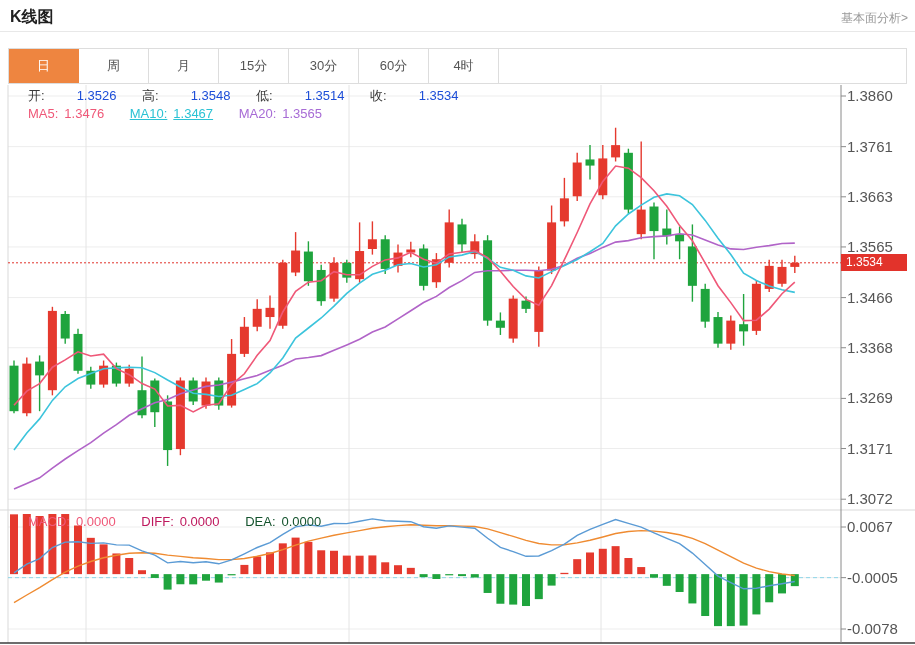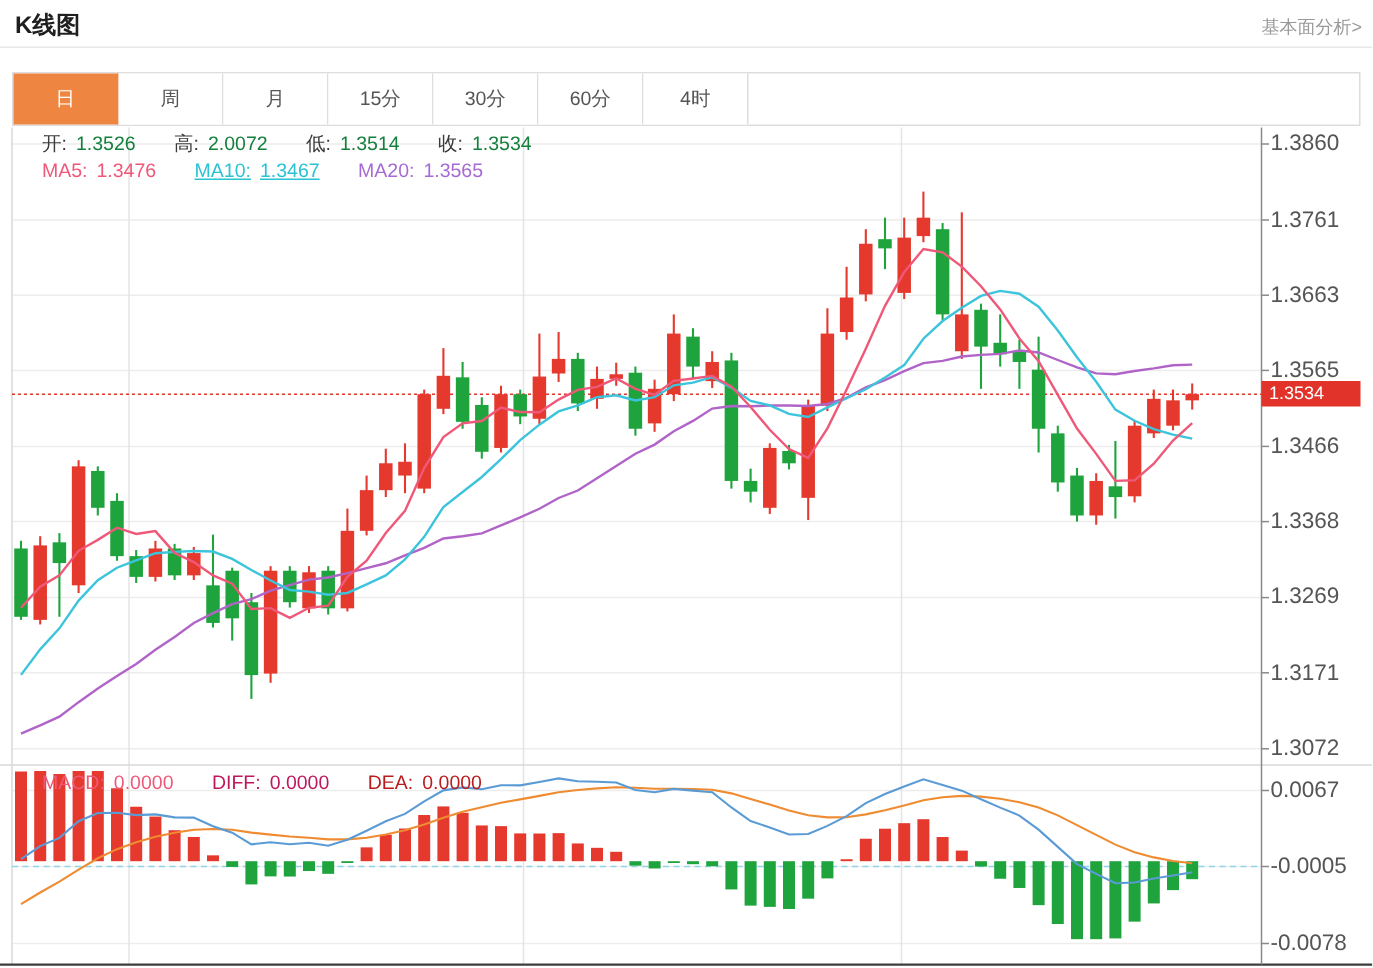--- a/index.html
+++ b/index.html
@@ -10,26 +10,26 @@
   .hdr-divider{position:absolute;left:0;top:31px;width:915px;height:1px;background:#e8e8e8;}
   .tabbar{position:absolute;left:8px;top:48px;width:899px;height:36px;border:1px solid #ddd;box-sizing:border-box;display:flex;}
   .tab{width:70px;height:100%;box-sizing:border-box;border-right:1px solid #ddd;
        display:flex;align-items:center;justify-content:center;font-size:13px;color:#555;cursor:pointer;background:#fff;}
   .tab.active{background:#ee8540;color:#fff;border-right-color:#ee8540;}
   #chart-svg{position:absolute;left:0;top:0;}
   .info-line{position:absolute;left:28px;font-size:13px;white-space:nowrap;}
   .info-line span{margin-right:6px;}
   .info-line .gap{margin-right:22px;}
   .lbl{color:#3a3a3a;}
-  .val-red{color:#15803d;}
+  .val-red{color:#1d4ed8;margin-left:26px;}
   .ma5-c{color:#ef5878;}
   .ma10-c{color:#2bc2d4;text-decoration:underline;}
   .ma20-c{color:#a76bd5;}
   .diff-c{color:#be185d;text-align:right;}
-  .dea-c{color:#b91c1c;margin-top:31px;}
+  .dea-c{color:#14532d;margin-top:31px;}
   .ytick{position:absolute;left:847px;width:64px;font-size:15px;color:#555;height:14px;line-height:14px;}
   .badge{position:absolute;left:841px;top:254px;width:66px;height:17px;background:#e2332b;color:#fff;
          font-size:12px;line-height:17px;padding-left:5px;box-sizing:border-box;}
 </style>
 </head>
 <body>
 
 <div>
   <div class="hdr-title">K线图</div>
   <a class="hdr-link">基本面分析&gt;</a>
@@ -268,21 +268,21 @@
     <rect x="752.4000000000001" y="574.1310344827587" width="8" height="40.29668058329105" fill="#1fa43d"></rect>
     <rect x="765.2" y="574.1310344827587" width="8" height="28.14975165080716" fill="#1fa43d"></rect>
     <rect x="778" y="574.1310344827587" width="8" height="19.28575476809897" fill="#1fa43d"></rect>
     <rect x="790.8000000000001" y="574.1310344827587" width="8" height="12.00229680901748" fill="#1fa43d"></rect>
     <path d="M14.0,602.7L26.8,595.0L39.6,587.7L52.4,579.7L65.2,572.2L78.0,566.1L90.8,561.5L103.6,557.8L116.4,555.2L129.2,553.2L142.0,552.7L154.8,553.2L167.6,555.1L180.4,556.4L193.2,557.7L206.0,558.5L218.8,559.6L231.6,559.6L244.4,558.5L257.2,556.3L270.0,553.5L282.8,549.7L295.6,545.1L308.4,541.1L321.2,538.1L334.0,535.2L346.8,532.9L359.6,530.6L372.4,528.2L385.2,526.7L398.0,525.6L410.8,524.8L423.6,525.2L436.4,525.8L449.2,525.8L462.0,526.1L474.8,526.5L487.6,528.9L500.4,532.6L513.2,536.4L526.0,540.4L538.8,543.5L551.6,544.9L564.4,544.8L577.2,542.9L590.0,540.2L602.8,537.0L615.6,533.5L628.4,531.5L641.2,530.6L654.0,531.1L666.8,532.5L679.6,534.8L692.4,538.4L705.2,543.6L718.0,550.1L730.8,556.6L743.6,563.1L756.4,568.1L769.2,571.6L782.0,574.0L794.8,575.5" fill="none" stroke="#ef8b31" stroke-width="1.4"></path>
     <path d="M14.0,572.8L26.8,564.1L39.6,558.6L52.4,547.5L65.2,542.1L78.0,541.8L90.8,543.4L103.6,542.9L116.4,544.9L129.2,545.1L142.0,550.8L154.8,555.1L167.6,562.9L180.4,561.5L193.2,562.8L206.0,561.8L218.8,563.8L231.6,559.8L244.4,553.8L257.2,547.5L270.0,542.6L282.8,534.3L295.6,526.9L308.4,524.9L321.2,526.2L334.0,523.5L346.8,523.6L359.6,521.3L372.4,518.9L385.2,520.8L398.0,521.2L410.8,521.7L423.6,526.7L436.4,528.2L449.2,525.9L462.0,527.1L474.8,528.2L487.6,538.3L500.4,547.4L513.2,551.6L526.0,556.3L538.8,556.0L551.6,550.6L564.4,544.1L577.2,535.4L590.0,529.3L602.8,524.3L615.6,519.5L628.4,523.4L641.2,527.1L654.0,532.8L666.8,538.4L679.6,543.7L692.4,553.1L705.2,564.6L718.0,576.1L730.8,582.6L743.6,588.8L756.4,588.3L769.2,585.7L782.0,583.7L794.8,581.5" fill="none" stroke="#5b9bd5" stroke-width="1.4"></path>
   </svg>
 
 <div class="info-line" style="top:87px;">
   <span class="lbl">开:</span><span class="val-red gap">1.3526</span>
-  <span class="lbl">高:</span><span class="val-red gap">2.0072</span>
+  <span class="lbl">高:</span><span class="val-red gap">1.3548</span>
   <span class="lbl">低:</span><span class="val-red gap">1.3514</span>
   <span class="lbl">收:</span><span class="val-red">1.3534</span>
 </div>
 <div class="info-line" style="top:106px;">
   <span class="ma5-c">MA5:</span><span class="ma5-c gap">1.3476</span>
   <span class="ma10-c">MA10:</span><span class="ma10-c gap">1.3467</span>
   <span class="ma20-c">MA20:</span><span class="ma20-c">1.3565</span>
 </div>
 <div class="info-line" style="top:514px;">
   <span class="ma5-c">MACD:</span><span class="ma5-c gap">0.0000</span>

